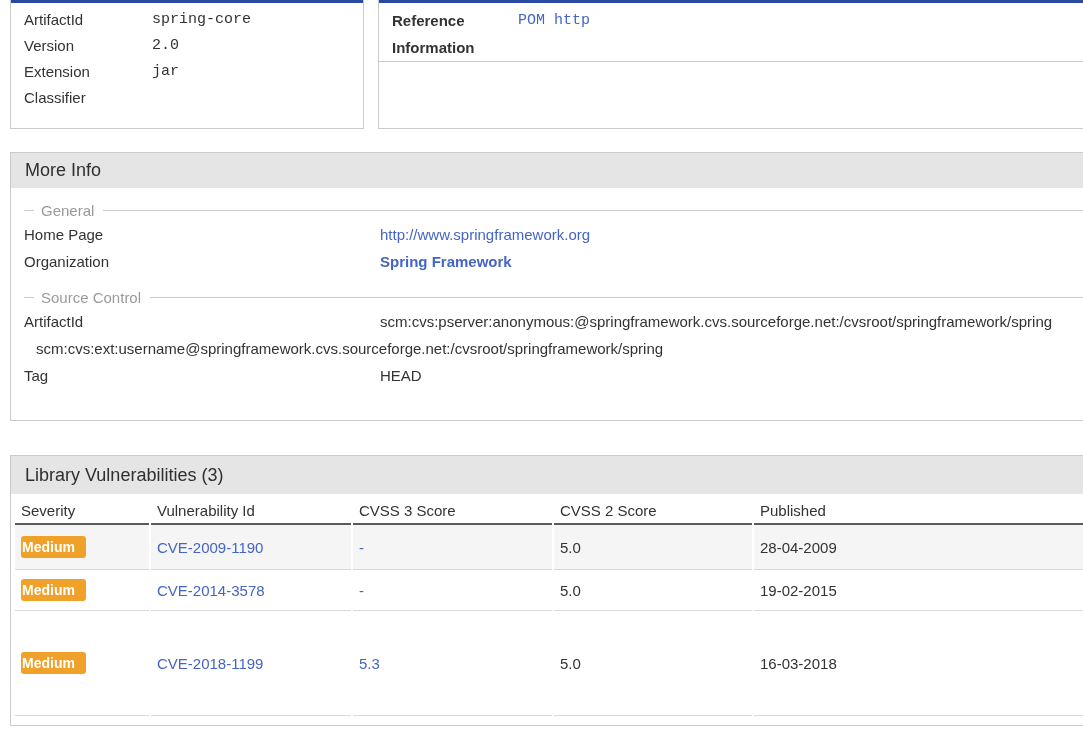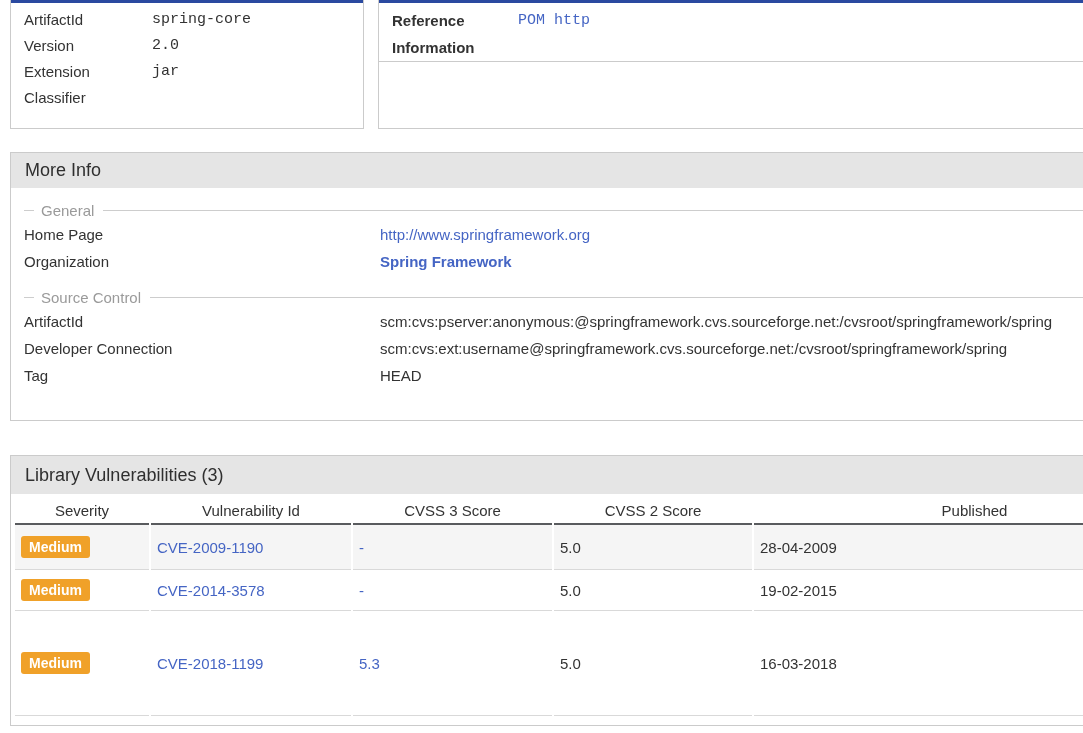--- a/index.html
+++ b/index.html
@@ -51,27 +51,27 @@
   .legend .line{flex:1;height:1px;background:var(--c-legendline);margin-left:9px;}
   .info-row{display:flex;line-height:27px;font-size:15px;}
   .info-label{width:344px;flex:none;}
   .info-value{white-space:nowrap;margin-left:12px;}
   .sec2{margin-top:12px;}
   .semibold{font-weight:600;text-align:right;}
 
   
   .vulns-body{padding:6px 2px 6px 2px;}
   table.vulns{width:100%;border-collapse:separate;border-spacing:2px 0;font-size:15px;table-layout:fixed;}
-  table.vulns th{text-align:center;font-weight:400;padding:2px 6px 4px 6px;border-bottom:2px solid var(--c-theadline);white-space:nowrap;}
+  table.vulns th{text-align:left;font-weight:400;padding:2px 6px 4px 6px;border-bottom:2px solid var(--c-theadline);white-space:nowrap;}
   table.vulns td{padding:0 6px;border-bottom:1px solid var(--c-rowline);vertical-align:middle;white-space:nowrap;}
   col.c-sev{width:134px;} col.c-id{width:200px;} col.c-v3{width:199px;} col.c-v2{width:198px;} col.c-pub{width:auto;}
   tr.r0 td{height:45px;background:var(--c-stripe);}
   tr.r1 td{height:41px;}
   tr.r2 td{height:105px;}
-  .sev-badge{display:inline-block;min-width:65px;text-align:left;background:var(--c-badge);color:#fff;font-weight:700;font-size:14px;padding:3px 8px;border-radius:3px;}
+  .sev-badge{display:inline-block;min-width:65px;text-align:left;background:var(--c-badge);color:#fff;font-weight:700;font-size:14px;padding:3px 1px;border-radius:3px;}
 </style>
 </head>
 <body>
 
 <div class="viewport">
 
   <div class="top-box" id="identifier-box">
     <div class="blue-bar"></div>
     <div class="kv-rows">
         <div class="kv-row">
@@ -125,21 +125,20 @@
         <div class="legend sec2">
           <span class="dash"></span>
           <span>Source Control</span>
           <span class="line"></span>
         </div>
         <div class="info-row">
           <div class="info-label">ArtifactId</div>
           <div class="info-value">scm:cvs:pserver:anonymous:@springframework.cvs.sourceforge.net:/cvsroot/springframework/spring</div>
         </div>
         <div class="info-row">
-          <div class="info-label">Developer Connection</div>
           <div class="info-value">scm:cvs:ext:username@springframework.cvs.sourceforge.net:/cvsroot/springframework/spring</div>
         </div>
         <div class="info-row">
           <div class="info-label">Tag</div>
           <div class="info-value">HEAD</div>
         </div>
       </div>
   </div>
 
   <div class="panel" id="vulns-panel">

